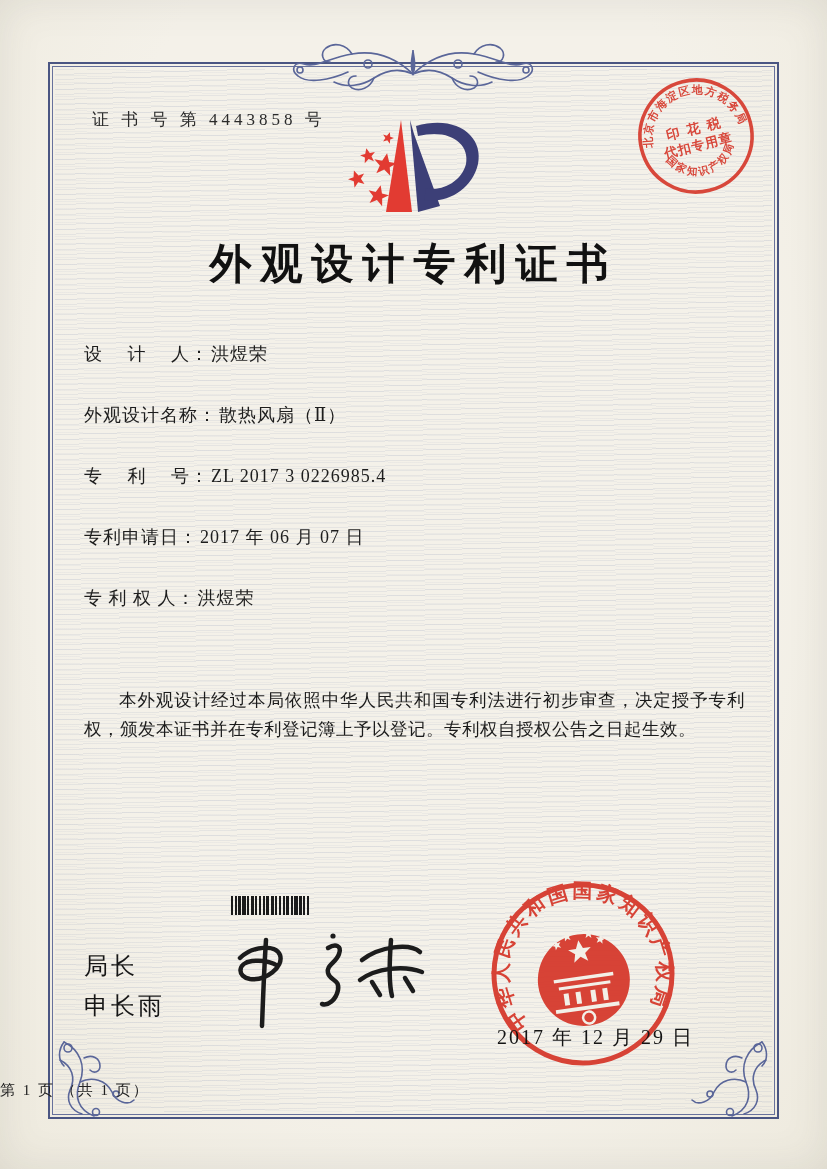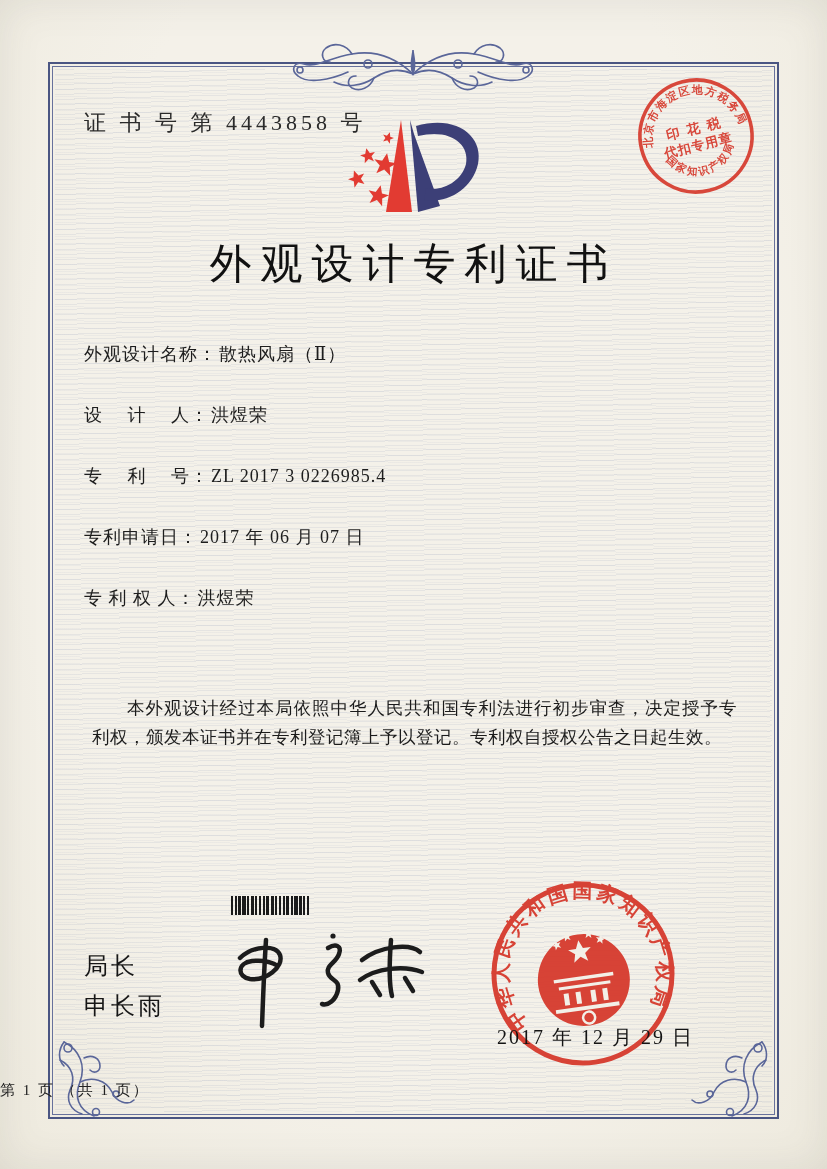--- a/index.html
+++ b/index.html
@@ -27,36 +27,36 @@
     background:
       repeating-linear-gradient(178.5deg, rgba(120,135,175,.12) 0 1px, transparent 1px 5px),
       repeating-linear-gradient(1.5deg, rgba(120,135,175,.07) 0 1px, transparent 1px 7px);
   }
   svg{position:absolute;}
   .flourish-top{left:282px;top:34px;width:262px;height:66px;}
   .flourish-bl{left:50px;top:1032px;width:88px;height:92px;}
   .flourish-br{left:688px;top:1032px;width:88px;height:92px;transform:scaleX(-1);}
 
   .cert-no{
-    position:absolute;left:84px;top:108px;
-    font-size:22px;color:#2a2a2a;letter-spacing:4px;
+    position:absolute;left:92px;top:108px;
+    font-size:17px;color:#2a2a2a;letter-spacing:4px;
   }
   .cnipa-logo{left:344px;top:114px;width:142px;height:104px;}
   .title{
     position:absolute;left:0;right:0;top:236px;text-align:center;
-    font-size:42px;font-weight:400;color:#111;letter-spacing:9px;
+    font-size:42px;font-weight:700;color:#111;letter-spacing:9px;
   }
   .fields{position:absolute;left:84px;top:342px;width:600px;}
   .field-row{height:23px;margin-bottom:38px;font-size:18px;color:#1d1d1d;letter-spacing:1px;white-space:nowrap;}
   .f-label{margin-right:2px;}
   .body-text{
     position:absolute;left:84px;top:686px;width:661px;
     font-size:17.5px;line-height:29px;color:#1b1b1b;text-align:justify;letter-spacing:.5px;
   }
-  .body-text p{margin:8px;text-indent:2em;}
+  .body-text p{margin:0;text-indent:2em;}
   .barcode{
     position:absolute;left:231px;top:896px;width:79px;height:19px;
     background:
       repeating-linear-gradient(90deg,#1b1b1b 0 2px,transparent 2px 4px),
       repeating-linear-gradient(90deg,#1b1b1b 0 1px,transparent 1px 7px),
       repeating-linear-gradient(90deg,#1b1b1b 0 1px,transparent 1px 11px);
   }
   .signer{position:absolute;left:84px;top:946px;font-size:24px;color:#161616;letter-spacing:3px;}
   .signer div{height:40px;line-height:40px;}
   .signature{left:212px;top:928px;width:220px;height:110px;}
@@ -147,24 +147,24 @@
       <use href="#star" transform="translate(41,51) scale(12) rotate(10)"></use>
       <use href="#star" transform="translate(13,65) scale(9) rotate(-20)"></use>
       <use href="#star" transform="translate(34,82) scale(11) rotate(14)"></use>
     </g>
   </svg>
 
   <div class="title">外观设计专利证书</div>
 
   <div class="fields">
     <div class="field-row">
+      <span class="f-label">设　 计　 人：</span><span class="f-value">洪煜荣</span>
+    </div>
+    <div class="field-row">
       <span class="f-label">外观设计名称：</span><span class="f-value">散热风扇（Ⅱ）</span>
-    </div>
-    <div class="field-row">
-      <span class="f-label">设　 计　 人：</span><span class="f-value">洪煜荣</span>
     </div>
     <div class="field-row">
       <span class="f-label">专　 利　 号：</span><span class="f-value">ZL 2017 3 0226985.4</span>
     </div>
     <div class="field-row">
       <span class="f-label">专利申请日：</span><span class="f-value">2017 年 06 月 07 日</span>
     </div>
     <div class="field-row">
       <span class="f-label">专 利 权 人：</span><span class="f-value">洪煜荣</span>
     </div>

